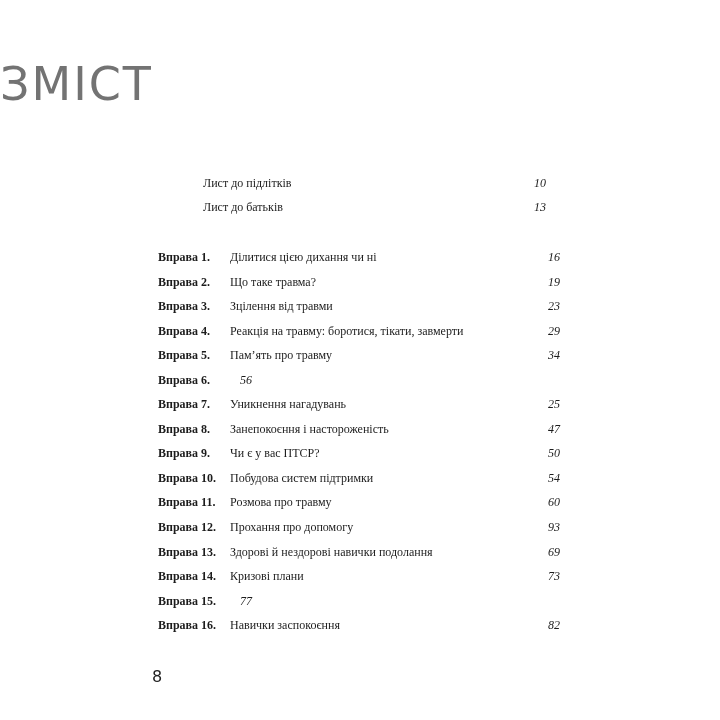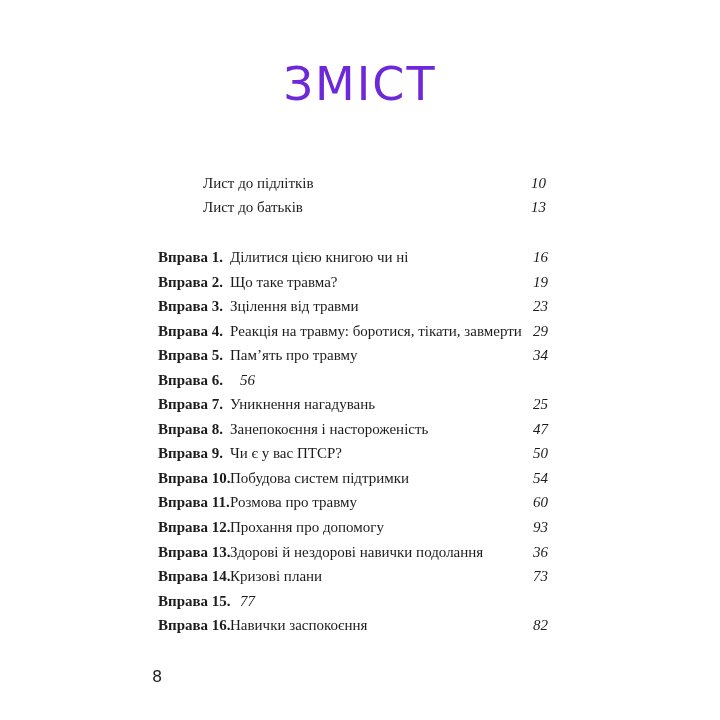--- a/index.html
+++ b/index.html
@@ -15,44 +15,43 @@
     font-family: "Liberation Serif", serif;
     color: #1c1c1c;
     overflow: hidden;
   }
   .toc-title {
     position: absolute;
     top: 61px;
     left: 0;
     width: 720px;
     margin: 0;
-    text-align: center;
     font-family: "DejaVu Sans", sans-serif;
     font-weight: 400;
     font-size: 46px;
     line-height: 1;
     letter-spacing: 2px;
-    color: #6d28d9;
+    color: #737373;
   }
   .toc-intro {
     position: absolute;
     left: 203px;
     right: 174px;
     top: 172px;
   }
   .toc-exercises {
     position: absolute;
     left: 158px;
-    right: 172px;
+    right: 160px;
     top: 245px;
   }
   .row {
     display: flex;
     align-items: flex-end;
-    font-size: 15px;
+    font-size: 12px;
     line-height: 23.5px;
     white-space: nowrap;
   }
   .toc-exercises .row {
     line-height: 24.55px;
   }
   .entry-label {
     font-weight: 700;
     flex: 0 0 72px;
     width: 72px;
@@ -91,21 +90,21 @@
 
   <div class="row">
     <span class="entry-title">Лист до батьків</span>
     <span class="entry-page">13</span>
   </div>
 </div>
 
   <div class="toc-exercises">
   <div class="row">
     <span class="entry-label">Вправа 1.</span>
-    <span class="entry-title">Ділитися цією книгою чи ні</span>
+    <span class="entry-title">Ділитися цією дихання чи ні</span>
     <span class="entry-page">16</span>
   </div>
 
   <div class="row">
     <span class="entry-label">Вправа 2.</span>
     <span class="entry-title">Що таке травма?</span>
     <span class="entry-page">19</span>
   </div>
 
   <div class="row">
@@ -163,21 +162,21 @@
 
   <div class="row">
     <span class="entry-label">Вправа 12.</span>
     <span class="entry-title">Прохання про допомогу</span>
     <span class="entry-page">93</span>
   </div>
 
   <div class="row">
     <span class="entry-label">Вправа 13.</span>
     <span class="entry-title">Здорові й нездорові навички подолання</span>
-    <span class="entry-page">36</span>
+    <span class="entry-page">69</span>
   </div>
 
   <div class="row">
     <span class="entry-label">Вправа 14.</span>
     <span class="entry-title">Кризові плани</span>
     <span class="entry-page">73</span>
   </div>
 
   <div class="row">
     <span class="entry-label">Вправа 15.</span>

